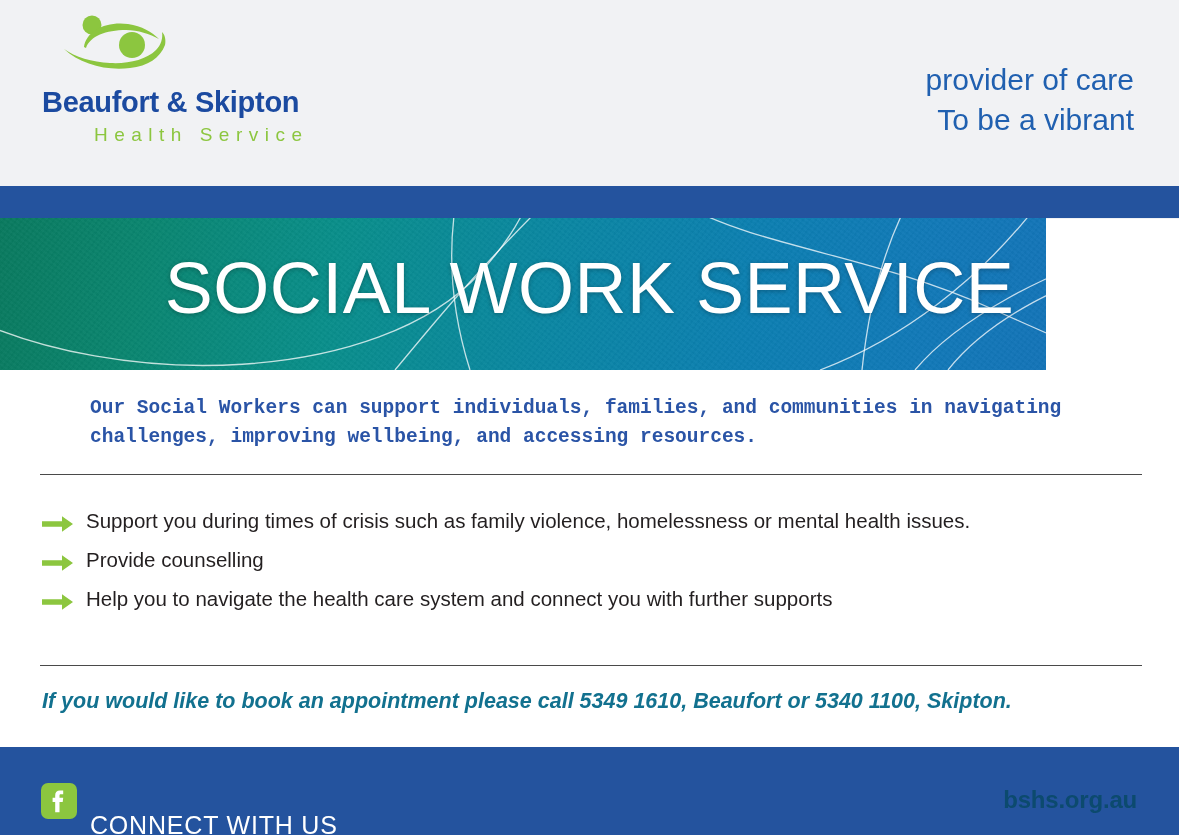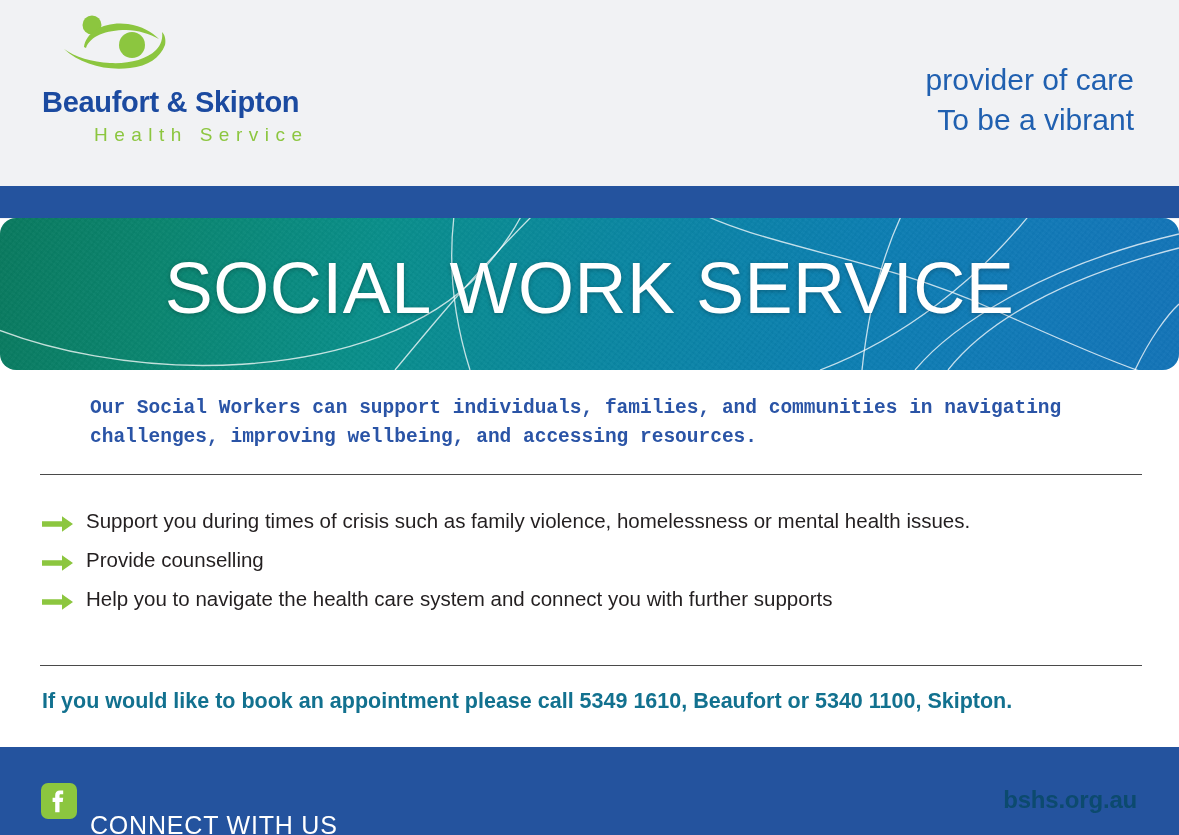--- a/index.html
+++ b/index.html
@@ -81,32 +81,31 @@
     left: 0; top: 186px;
     width: 1179px;
     height: 32px;
     background: #24539e;
   }
 
   
   .banner {
     position: absolute;
     left: 0; top: 218px;
-    width: 1179px;
+    width: 1046px;
     height: 152px;
     overflow: hidden;
     background: linear-gradient(100deg,
       #0a7a5f 0%,
       #0b8670 14%,
       #0a8f8b 32%,
       #0b87a2 52%,
       #0d7fb2 72%,
       #1279b8 88%,
       #1474b8 100%);
-    border-radius: 16px;
   }
   .banner-texture {
     position: absolute;
     inset: 0;
     opacity: 0.35;
     background-image:
       repeating-linear-gradient(37deg, rgba(255,255,255,0.045) 0 2px, rgba(0,0,0,0.035) 2px 4px),
       repeating-linear-gradient(128deg, rgba(255,255,255,0.035) 0 3px, rgba(0,0,0,0.03) 3px 5px);
   }
   .banner-curves {
@@ -178,20 +177,21 @@
 
   .booking {
     position: absolute;
     left: 42px;
     top: 686px;
     width: 1110px;
     font-size: 21.5px;
     line-height: 30px;
     font-weight: bold;
     color: #12718f;
+    font-style: italic;
   }
 
   
   .footer {
     position: absolute;
     left: 0;
     top: 747px;
     width: 1179px;
     height: 88px;
     background: #24539e;

